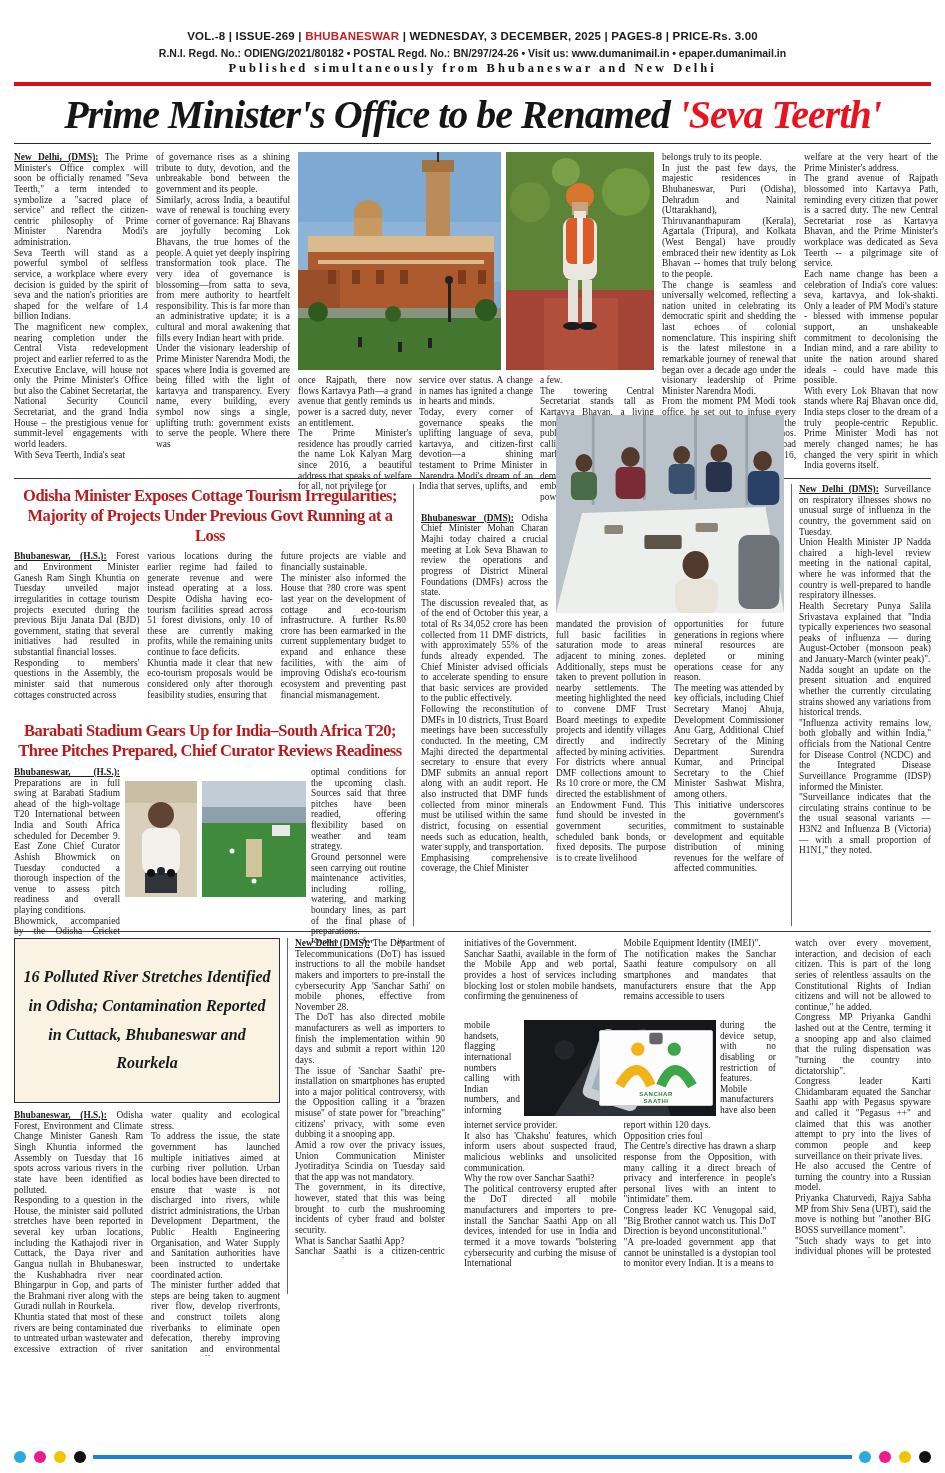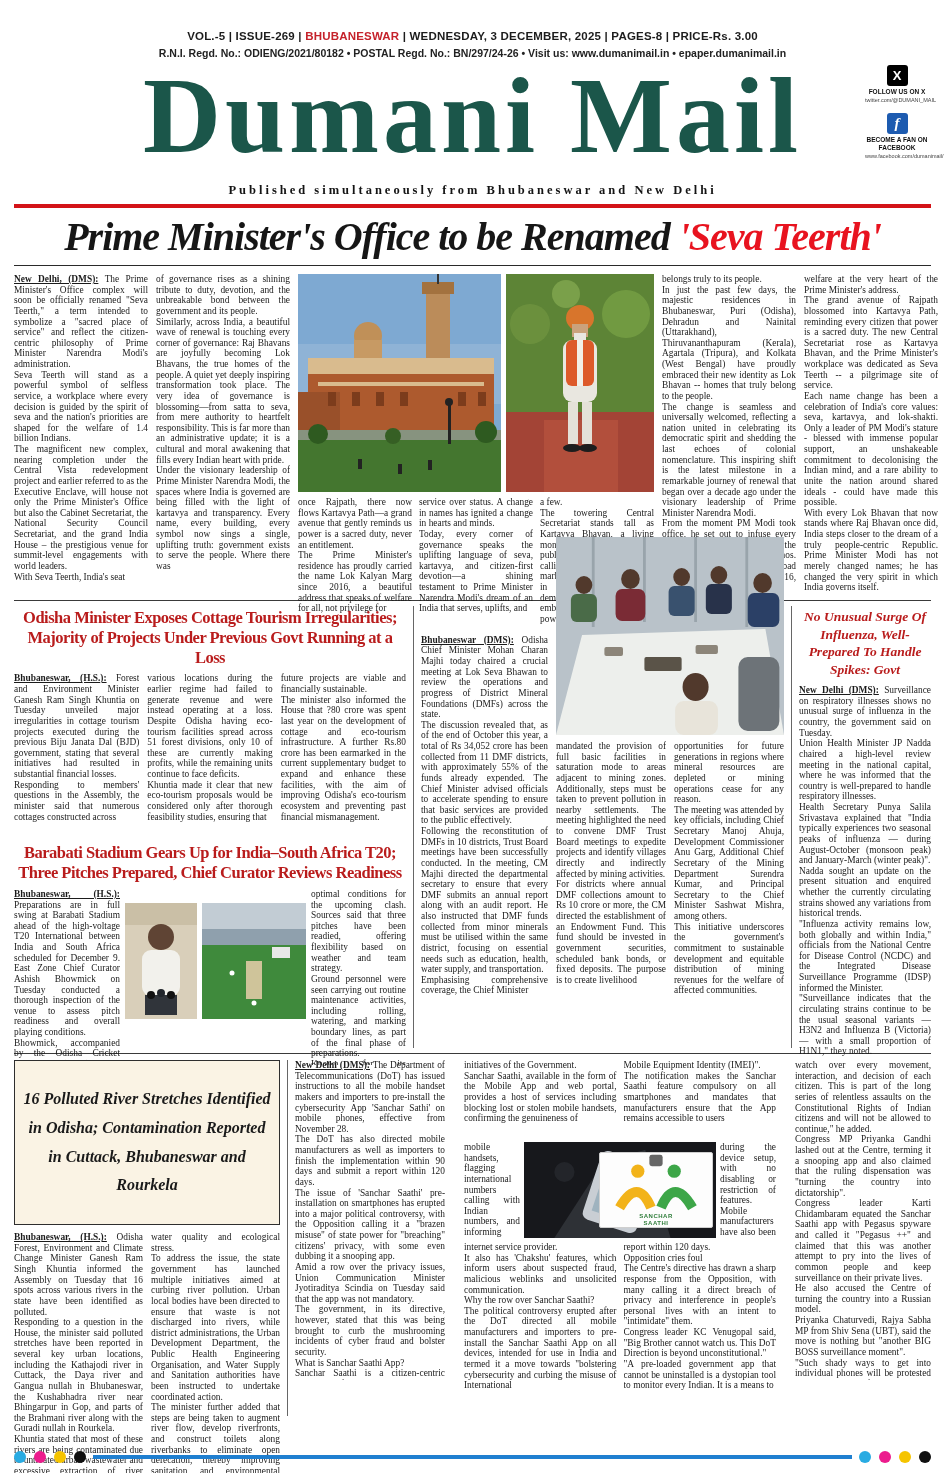--- a/index.html
+++ b/index.html
@@ -112,38 +112,23 @@
   .dot{width:12px;height:12px;border-radius:50%;}
   .dot-c{background:#29abe2;} .dot-m{background:#ec1c8d;}
   .dot-y{background:#f5c400;} .dot-k{background:#101010;}
   .blue-line{flex:1;height:4px;background:#1f7fd0;}
 </style>
 </head>
 <body>
 
 <div class="page">
 
-  <div class="topline1"><span>VOL.-5 | ISSUE-269 |</span> <span class="city">BHUBANESWAR</span> <span>| WEDNESDAY, 3 DECEMBER, 2025 | PAGES-8 | PRICE-Rs. 3.00</span></div>
+  <div class="topline1"><span>VOL.-8 | ISSUE-269 |</span> <span class="city">BHUBANESWAR</span> <span>| WEDNESDAY, 3 DECEMBER, 2025 | PAGES-8 | PRICE-Rs. 3.00</span></div>
   <div class="topline2">R.N.I. Regd. No.: ODIENG/2021/80182 • POSTAL Regd. No.: BN/297/24-26 • Visit us: www.dumanimail.in • epaper.dumanimail.in</div>
 
-  <div class="masthead">
-    <div class="mast-title">Dumani Mail</div>
-    <div class="social">
-      <div class="icon-box x-box">
-          <span>X</span>
-        </div>
-      <div class="social-label">FOLLOW US ON X</div>
-      <div class="social-url">twitter.com/@DUMANI_MAIL</div>
-      <div class="icon-box fb-box">
-          <span>f</span>
-        </div>
-      <div class="social-label">BECOME A FAN ON FACEBOOK</div>
-      <div class="social-url">www.facebook.com/dumanimail/</div>
-    </div>
-  </div>
   <div class="tagline">Published simultaneously from Bhubaneswar and New Delhi</div>
   <div class="red-rule"></div>
 
   <h1 class="main-headline"><span>Prime Minister's Office to be Renamed</span> <span class="hl-red">'Seva Teerth'</span></h1>
   <div class="thin-rule"></div>
 
   <section class="lead">
     <div class="col tcol"><b class="dl">New Delhi, (DMS):</b> <span>The Prime Minister's Office complex will soon be officially renamed "Seva Teerth," a term intended to symbolize a "sacred place of service" and reflect the citizen-centric philosophy of Prime Minister Narendra Modi's administration.
 Seva Teerth will stand as a powerful symbol of selfless service, a workplace where every decision is guided by the spirit of seva and the nation's priorities are shaped for the welfare of 1.4 billion Indians.
 The magnificent new complex, nearing completion under the Central Vista redevelopment project and earlier referred to as the Executive Enclave, will house not only the Prime Minister's Office but also the Cabinet Secretariat, the National Security Council Secretariat, and the grand India House – the prestigious venue for summit-level engagements with world leaders.
@@ -309,21 +294,20 @@
 For districts where annual DMF collections amount to Rs 10 crore or more, the CM directed the establishment of an Endowment Fund. This fund should be invested in government securities, scheduled bank bonds, or fixed deposits. The purpose is to create livelihood</div>
             <div class="col">opportunities for future generations in regions where mineral resources are depleted or mining operations cease for any reason.
 The meeting was attended by key officials, including Chief Secretary Manoj Ahuja, Development Commissioner Anu Garg, Additional Chief Secretary of the Mining Department Surendra Kumar, and Principal Secretary to the Chief Minister Sashwat Mishra, among others.
 This initiative underscores the government's commitment to sustainable development and equitable distribution of mining revenues for the welfare of affected communities.</div>
           </div>
         </div>
       </div>
     </div>
     <div class="vdiv"></div>
     <div class="b2-right">
-      <h2 class="art-h flu-h">No Unusual Surge Of Influenza, Well-Prepared To Handle Spikes: Govt</h2>
       <div class="col flu-body"><b class="dl">New Delhi (DMS):</b> <span>Surveillance on respiratory illnesses shows no unusual surge of influenza in the country, the government said on Tuesday.
 Union Health Minister JP Nadda chaired a high-level review meeting in the national capital, where he was informed that the country is well-prepared to handle respiratory illnesses.
 Health Secretary Punya Salila Srivastava explained that "India typically experiences two seasonal peaks of influenza — during August-October (monsoon peak) and January-March (winter peak)".
 Nadda sought an update on the present situation and enquired whether the currently circulating strains showed any variations from historical trends.
 "Influenza activity remains low, both globally and within India," officials from the National Centre for Disease Control (NCDC) and the Integrated Disease Surveillance Programme (IDSP) informed the Minister.
 "Surveillance indicates that the circulating strains continue to be the usual seasonal variants — H3N2 and Influenza B (Victoria) — with a small proportion of H1N1," they noted.</span></div>
     </div>
   </section>
 
   <div class="hr"></div>

